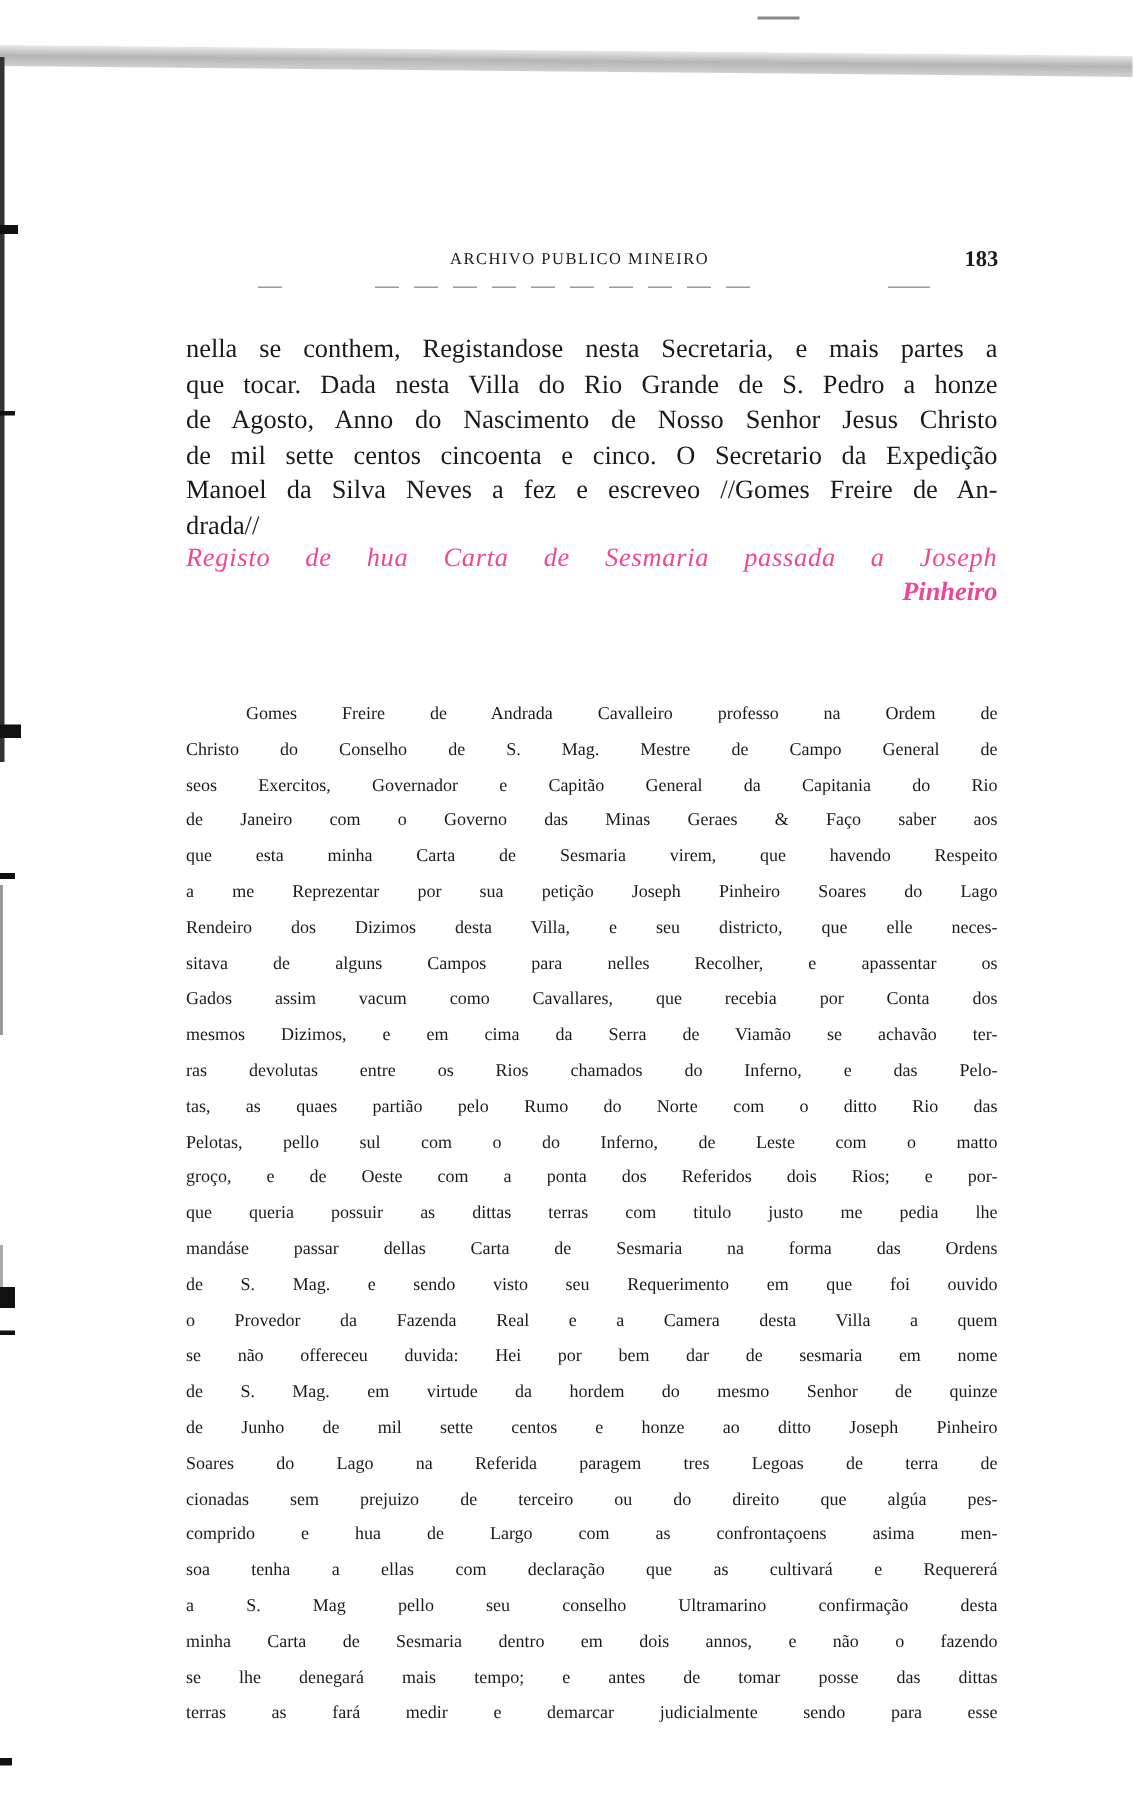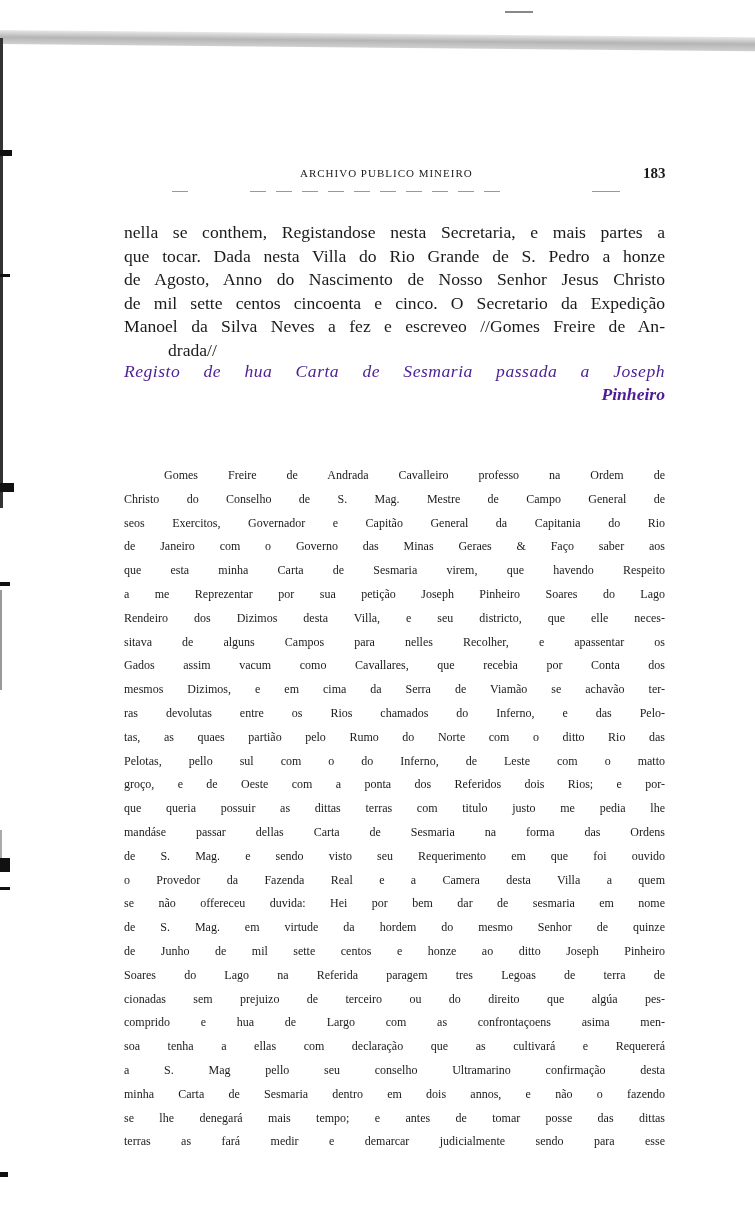--- a/index.html
+++ b/index.html
@@ -21,24 +21,24 @@
       position: absolute; top: 167px; left: 300px; font-size: 11px; letter-spacing: 1px;
       font-family: "Liberation Serif", serif;
     }
     .page-num { position: absolute; top: 165px; left: 643px; font-size: 15px; font-weight: bold; }
     .rule { position: absolute; top: 191px; height: 1px; background: #999; }
     .text-block {
       position: absolute; left: 124px; width: 541px; top: 221px;
       font-size: 17.6px; line-height: 23.5px; text-align: justify; text-align-last: justify;
     }
     .line { display: block; text-align: justify; text-align-last: justify; white-space: nowrap; overflow: hidden; }
-    .line.last { text-align-last: left; margin-left: 44px; }
+    .line.last { text-align-last: left; }
     .heading {
       position: absolute; left: 124px; width: 541px; top: 360px;
-      font-style: italic; font-size: 17.6px; line-height: 23px; color: #4c1d95;
+      font-style: italic; font-size: 17.6px; line-height: 23px; color: #ec4899;
     }
     .heading .h1 { display: block; text-align-last: justify; text-align: justify; letter-spacing: 0.5px; }
     .heading .h2 { display: block; text-align: right; font-weight: bold; }
     .body-block {
       position: absolute; left: 124px; width: 541px; top: 421px;
       font-size: 12px; line-height: 23.8px; margin-top: 43px;
     }
     .body-block .line.indent { padding-left: 40px; }
   </style>
 </head>

